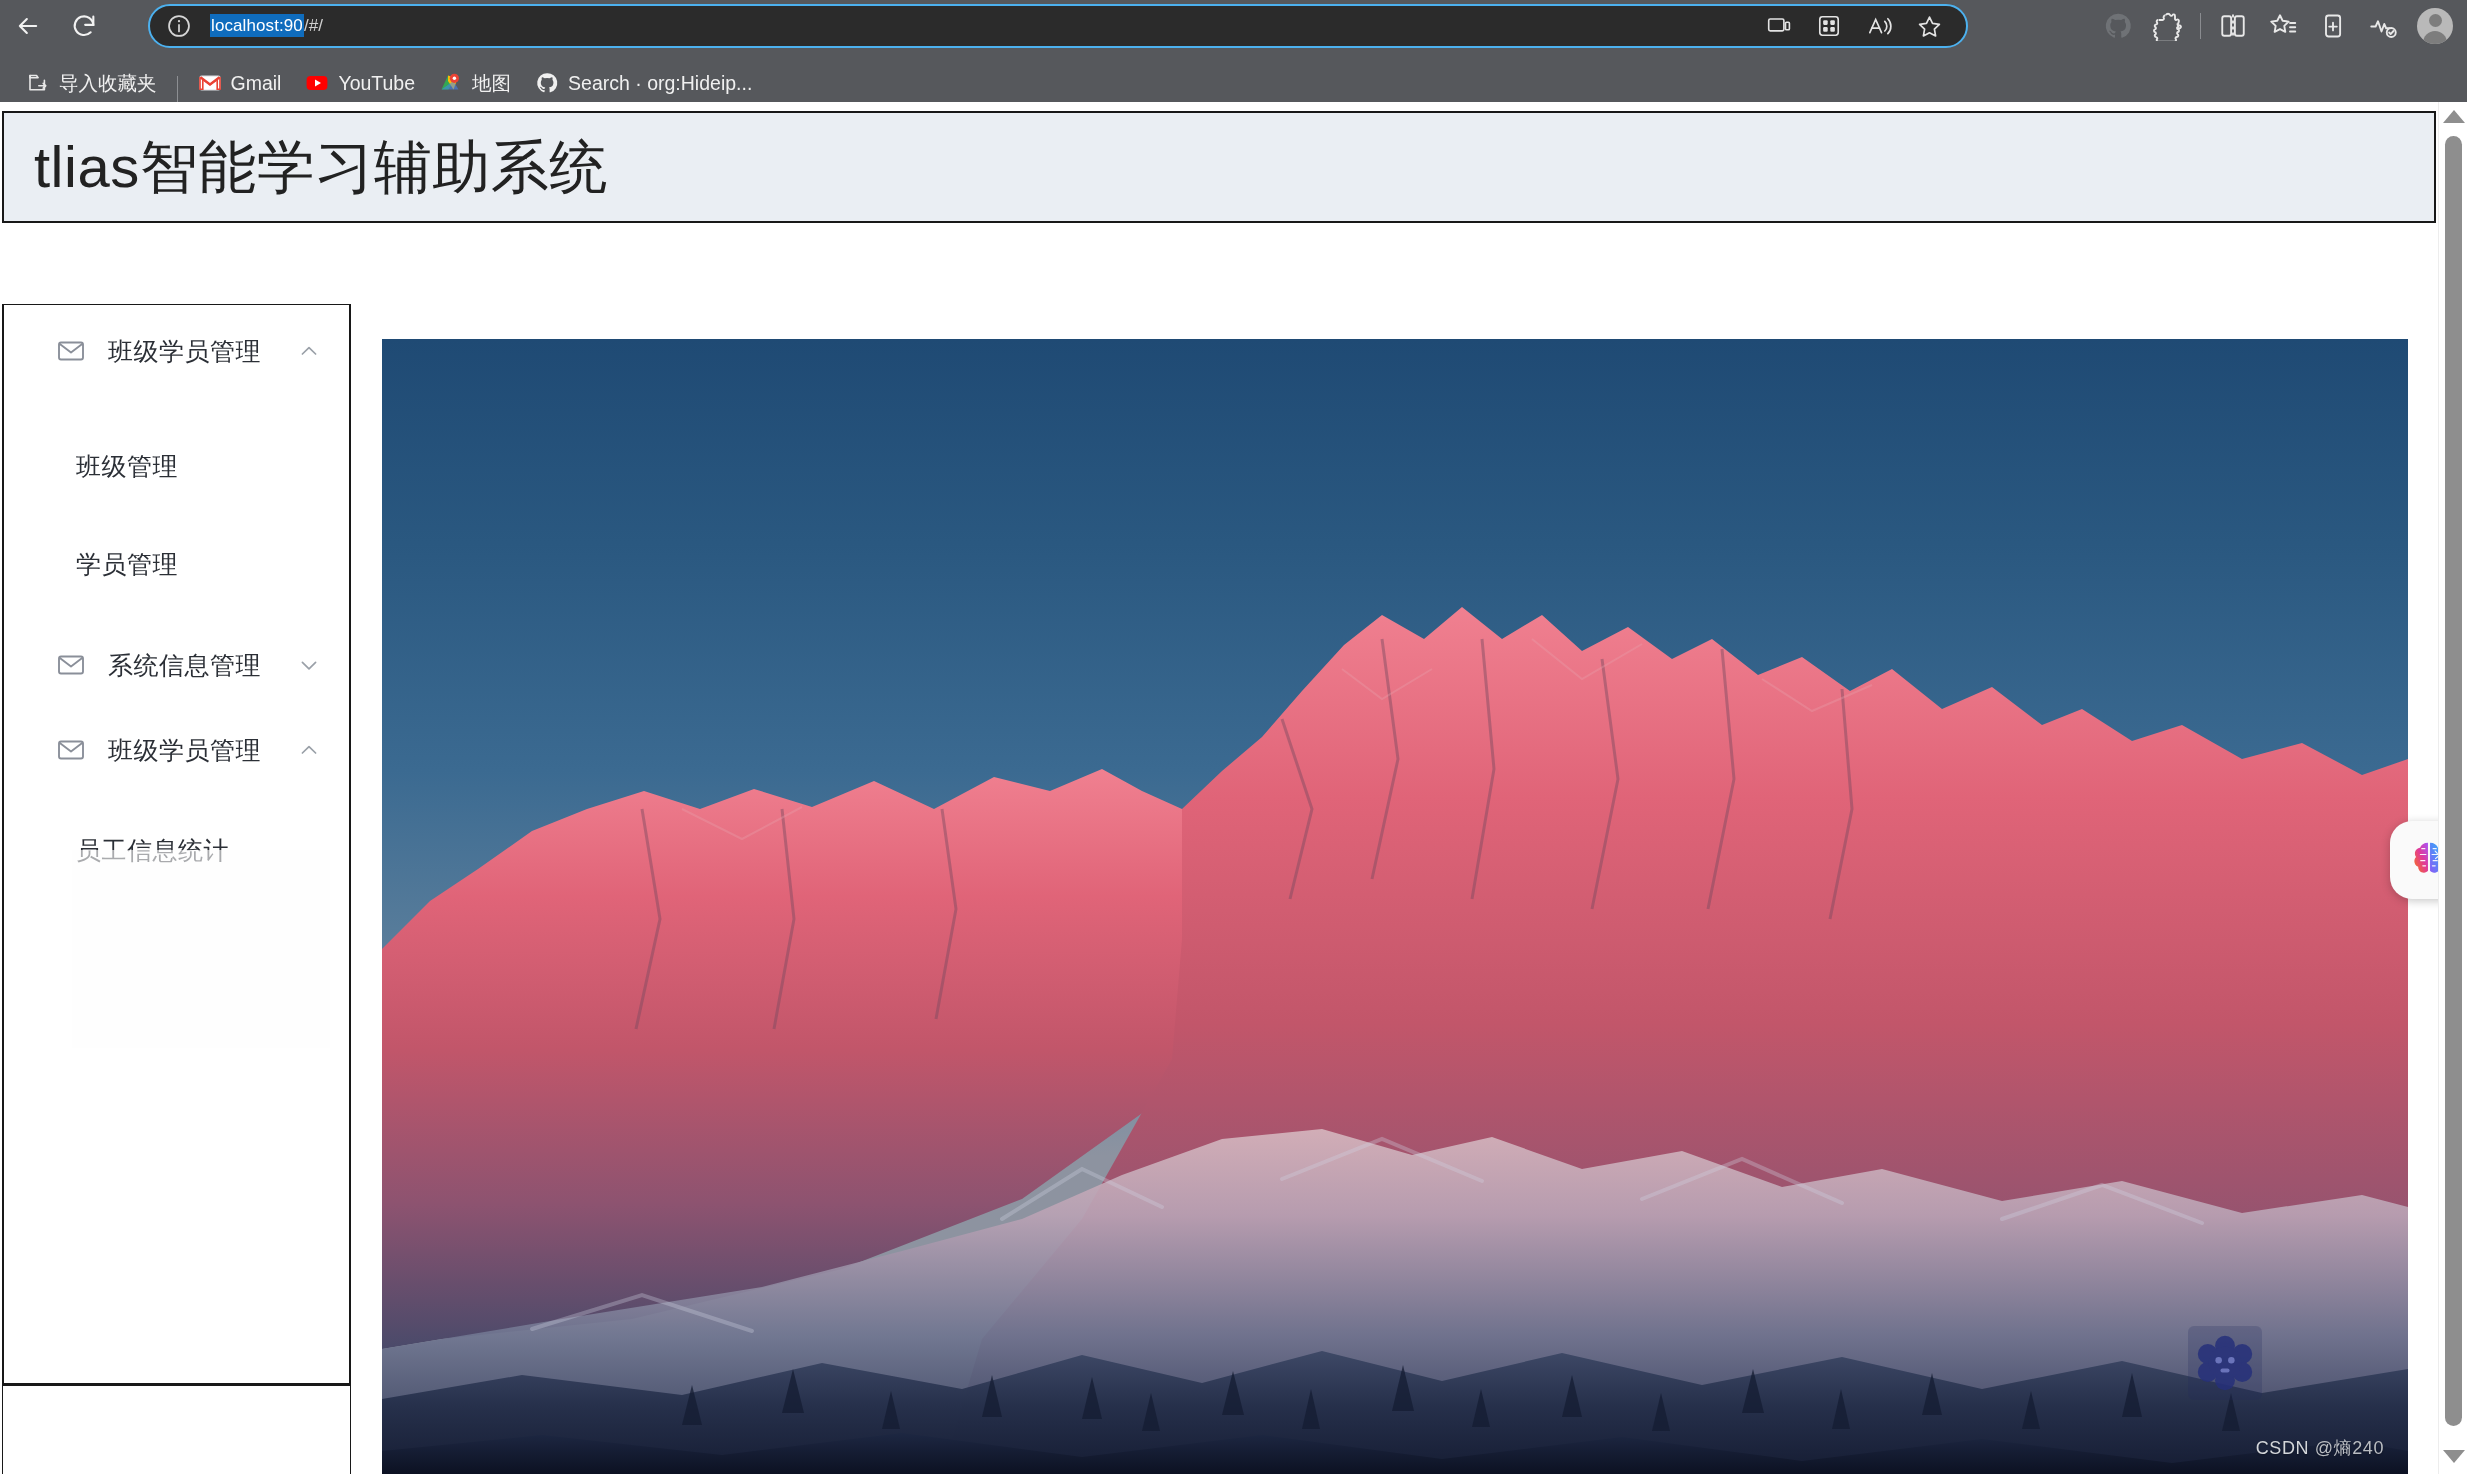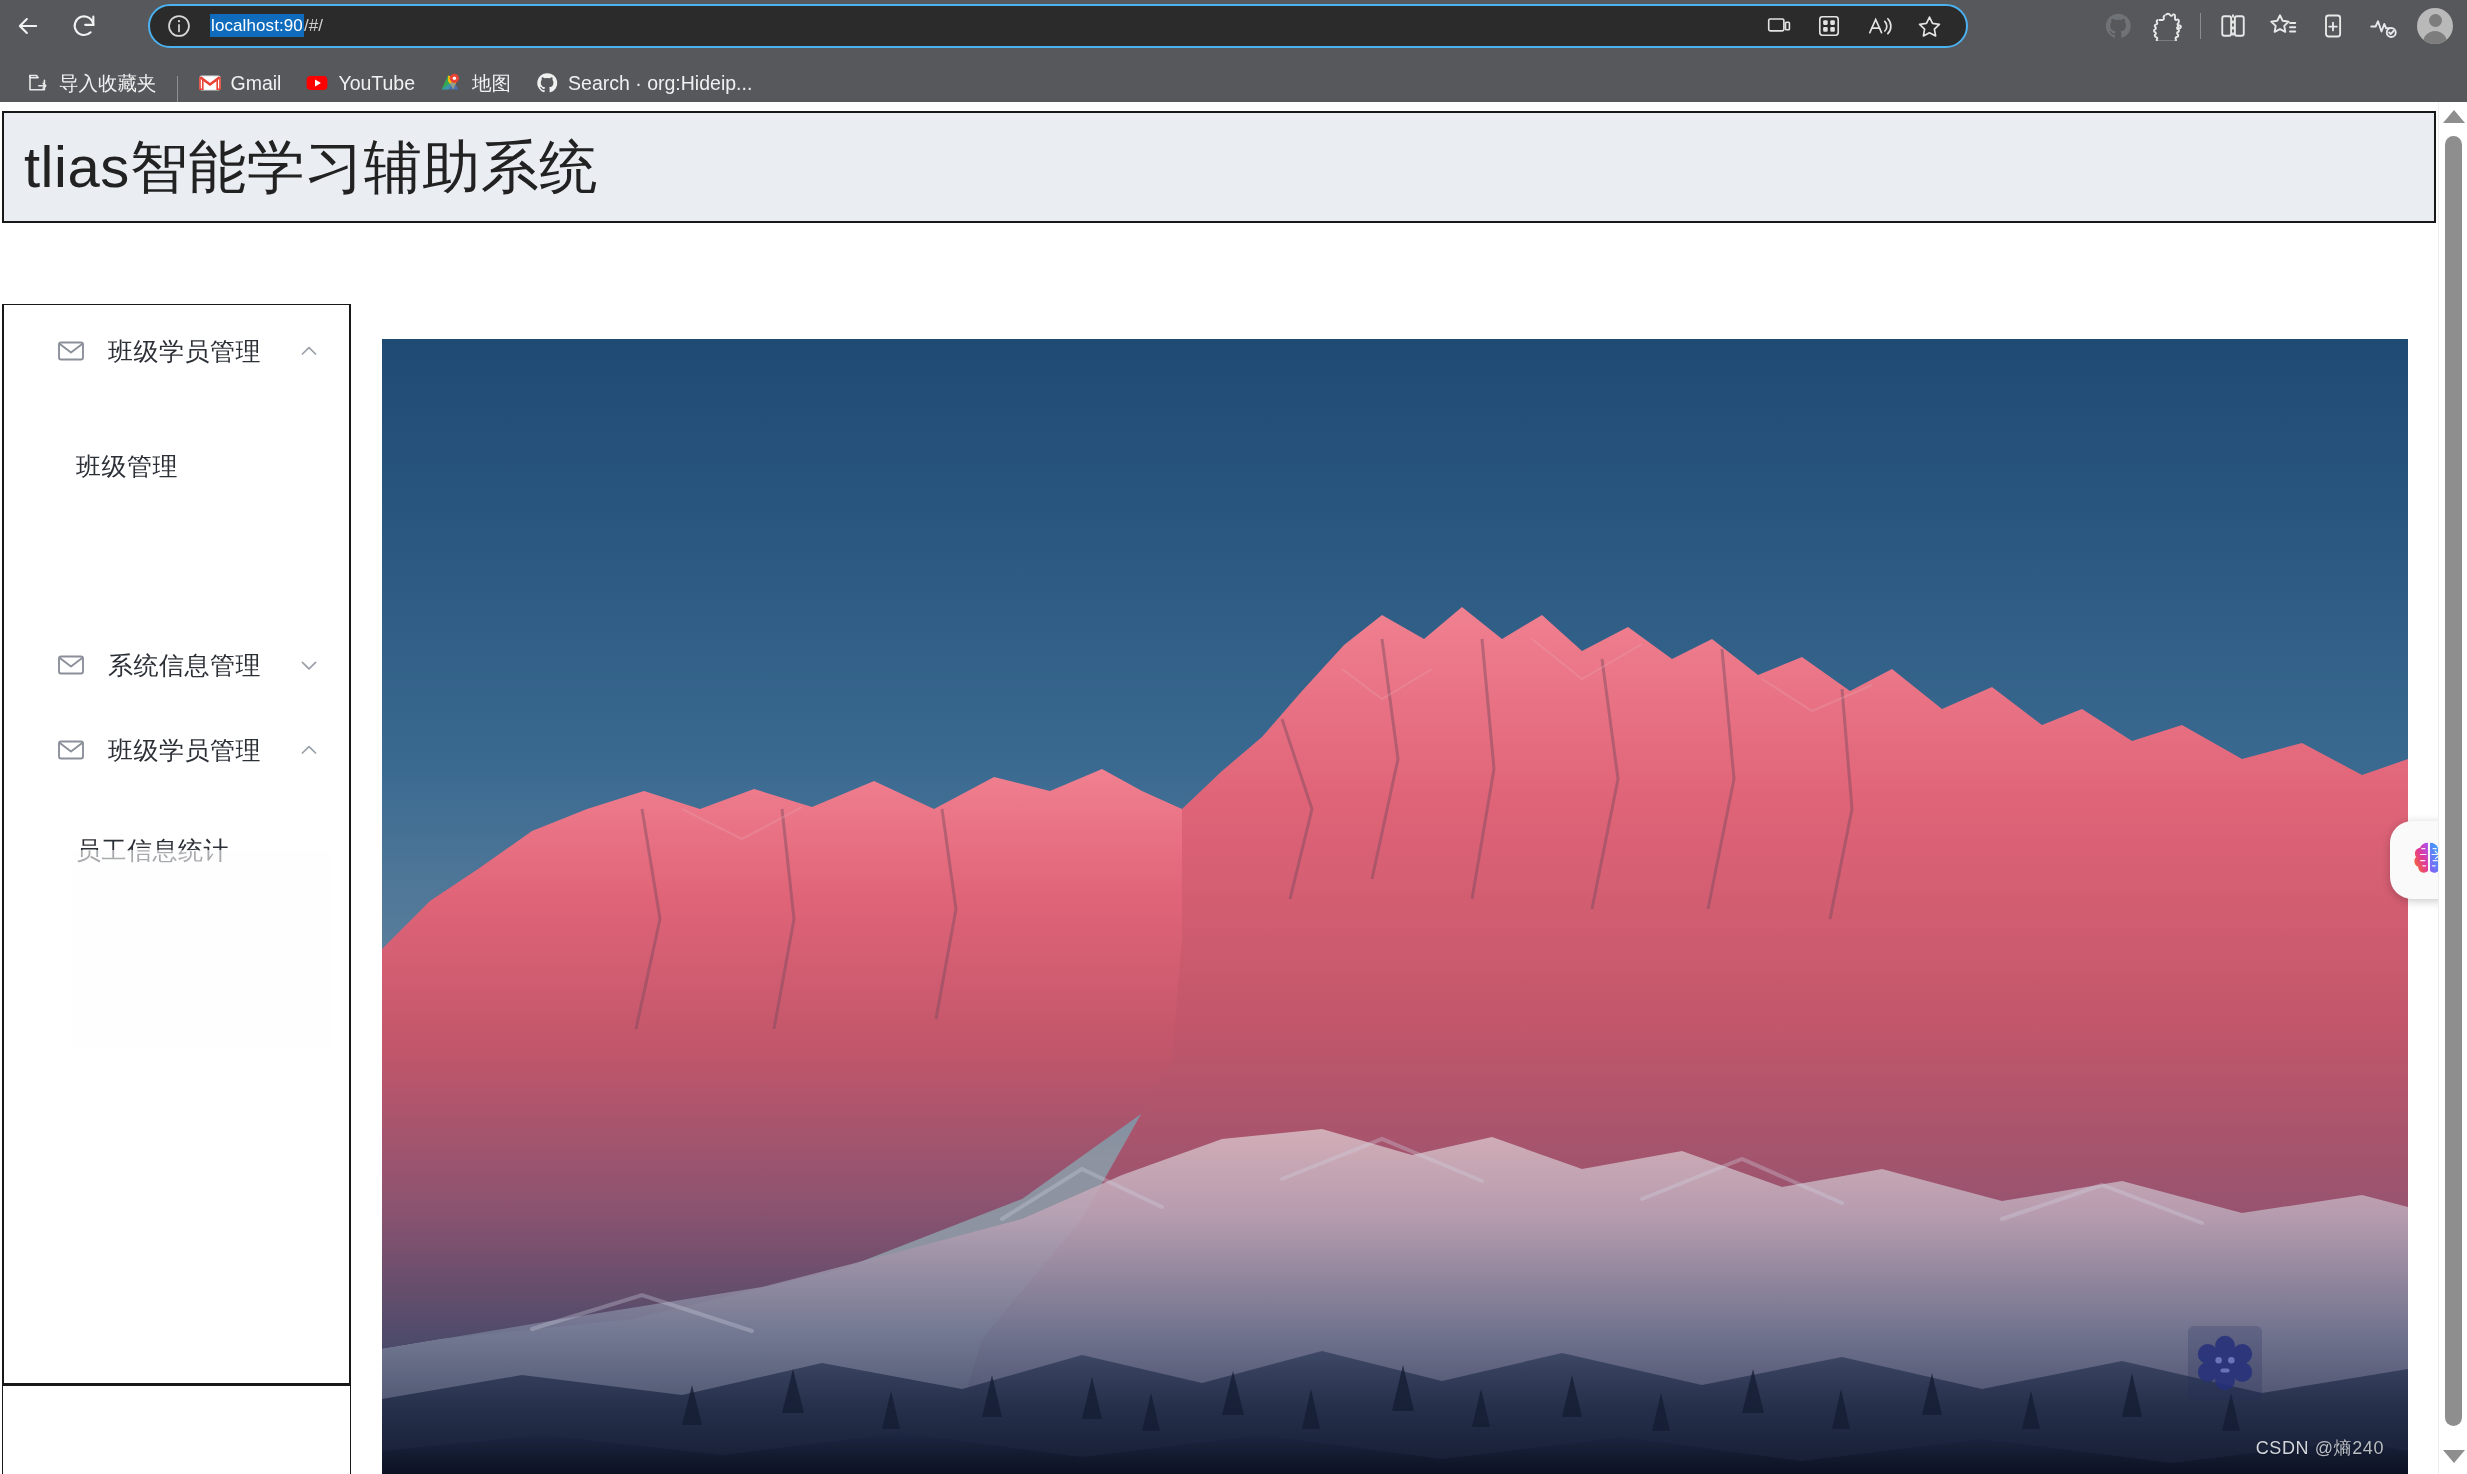--- a/index.html
+++ b/index.html
@@ -151,21 +151,21 @@
     position: absolute; top: 0; left: 0;
     width: 2438px; height: 1372px;
     overflow: hidden;
   }
   .app-header {
     position: absolute; left: 2px; top: 9px;
     width: 2434px; height: 112px;
     background: #eaeef3;
     border: 2px solid #181818;
     display: flex; align-items: center;
-    padding-left: 20px;
+    padding-left: 30px;
   }
   .app-title {
     font-size: 58px; font-weight: 400; color: #222222;
     letter-spacing: .5px; line-height: 1;
   }
 
   .app-body {
     position: absolute; left: 2px; top: 121px;
     width: 2434px; height: 1251px;
   }
@@ -457,20 +457,23 @@
               <svg width="24" height="24" viewBox="0 0 24 24" fill="none" stroke="currentColor" stroke-width="1.7" stroke-linecap="round" stroke-linejoin="round">
                 <path d="M5.4 15L12 8.6 18.6 15"></path>
               </svg>
             </span>
           </div>
 
           <div class="menu-item" style="top:124px">
             <span class="mi-label">班级管理</span>
           </div>
 
+          <div class="menu-item" style="top:222px">
+            <span class="mi-label">学员管理</span>
+          </div>
 
           <div class="menu-group-head" style="top:314px">
             <span class="mg-icon">
               <svg width="30" height="30" viewBox="0 0 24 24" fill="none" stroke="currentColor" stroke-width="1.5" stroke-linejoin="round">
                 <rect x="2.4" y="5.2" width="19.2" height="13.6" rx="1.6"></rect>
                 <path d="M2.8 6.2L12 13.2l9.2-7"></path>
               </svg>
             </span>
             <span class="mg-label">系统信息管理</span>
             <span class="mg-chev">

